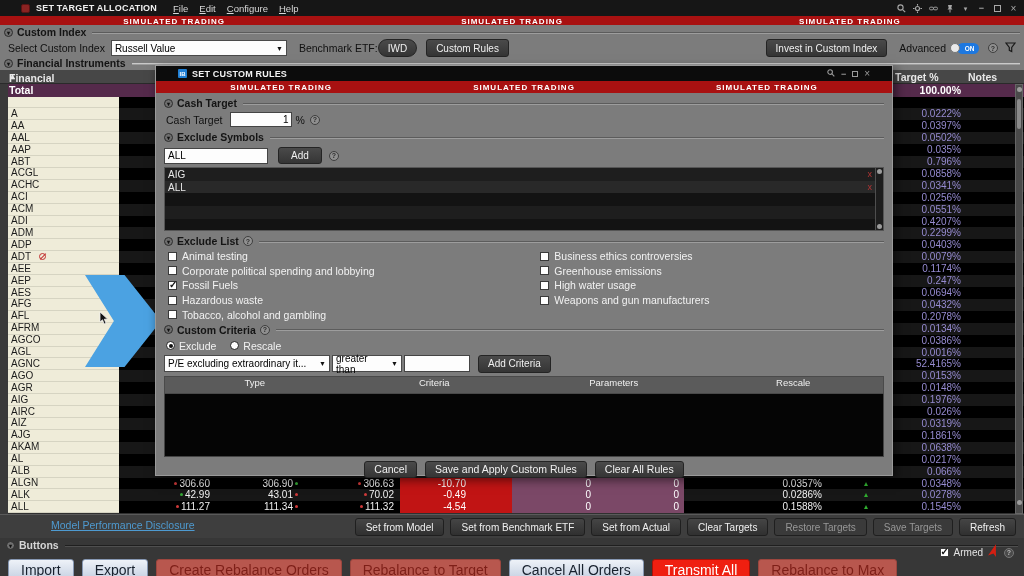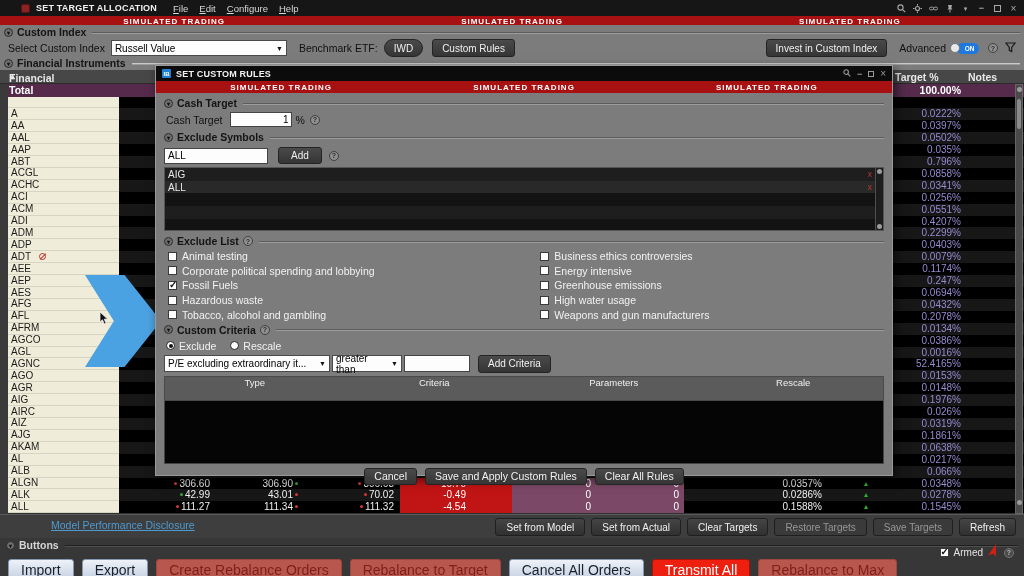--- a/index.html
+++ b/index.html
@@ -110,41 +110,41 @@
   .bb-btn.red-disabled { background:#b8574e; border:1px solid #9c463e; color:#7e1f18; }
   #armed { position:absolute; right:10px; top:5px; display:flex; align-items:center; gap:4px; }
   #armed .cb { margin-right:1px; }
   #armed .albl { font-size:10px; color:#e4e4e4; }
   .cb { width:9px; height:9px; background:#fff; border:1px solid #3a3a3a; position:relative; flex:none; }
   .cb.checked::after { content:"\2713"; position:absolute; left:0px; top:-3px; font-size:10px; color:#111; font-weight:bold; }
 
   
   #dialog { left:155px; top:65px; width:738px; height:411px; background:#7c7c7c; border:1px solid #9a9a9a;
     box-shadow:3px 4px 10px rgba(0,0,0,.55); z-index:50; }
-  #dlg-title { height:15px; background:#0c0c0c; display:flex; align-items:center; padding:0 6px; }
+  #dlg-title { height:15px; background:#0c0c0c; display:flex; align-items:center; padding:0 22px; }
   .dlg-ic { width:9px; height:9px; background:#1f7fd4; border-radius:1px; margin-right:5px;
     display:flex; align-items:center; justify-content:center; color:#fff; font-size:6px; font-weight:bold; }
   #dlg-title .dtitle { color:#f2f2f2; font-size:9px; font-weight:bold; letter-spacing:.2px; }
   #dlg-title .dctrl { margin-left:auto; display:flex; gap:6px; align-items:center; color:#9a9a9a; font-size:9px; }
   #dlg-banner { position:relative; height:12px; }
   #dlg-body { padding:2px 8px 0 8px; color:#111; }
   .drow { display:flex; align-items:center; }
   .input { background:#fdfdfd; border:1px solid #444; height:15px; font-size:10px; color:#000; padding:0 3px; display:flex; align-items:center; }
   .input.right { justify-content:flex-end; }
   #sym-list { height:64px; background:#101010; border:1px solid #555; margin:1px 0 4px 0; position:relative; overflow:hidden; }
   .sym-row { height:12.7px; display:flex; align-items:center; color:#e8e8e8; font-size:10px; padding:0 14px 0 3px; position:relative; }
   .sym-row .rx { position:absolute; right:11px; color:#b23434; font-size:9px; top:0; line-height:12px; }
   #sym-scroll { position:absolute; right:0; top:0; bottom:0; width:8px; background:#1d1d1d; border-left:1px solid #4e4e4e; }
   #sym-scroll .bead { position:absolute; left:1px; width:5px; height:5px; border-radius:50%; background:#9c9c9c; }
   .cb-grid { display:grid; grid-template-columns:52% 48%; grid-auto-flow:column; grid-template-rows:repeat(5,14.6px); margin:2px 0 2px 4px; }
   .cb-item { display:flex; align-items:center; gap:5px; font-size:10.5px; color:#f2f2f2; }
   .radio { width:9px; height:9px; border-radius:50%; background:#fff; border:1px solid #222; position:relative; flex:none; }
   .radio.sel::after { content:""; position:absolute; left:2px; top:2px; width:4px; height:4px; border-radius:50%; background:#111; }
   .radio-item { display:flex; align-items:center; gap:4px; font-size:10.5px; color:#f2f2f2; margin-right:14px; }
-  #crit-table-head { height:25px; background:#5b5b5b; border:1px solid #4a4a4a; display:flex; color:#f0f0f0; font-size:9.5px; }
+  #crit-table-head { height:18px; background:#5b5b5b; border:1px solid #4a4a4a; display:flex; color:#f0f0f0; font-size:9.5px; }
   #crit-table-head span { flex:1; text-align:center; line-height:11px; }
   #crit-black { height:63px; background:#050505; border:1px solid #444; border-top:none; }
   #dlg-footer { display:flex; justify-content:center; gap:8px; margin-top:4px; }
   .btn-dark.sm { height:17px; font-size:10.5px; }
 </style>
 </head>
 <body>
 
 <div id="app">
 
@@ -208,21 +208,21 @@
       <span>Custom Index</span>
       <span class="rule"></span>
     </div>
     <div id="ci-row">
       <span class="lbl-dark">Select Custom Index</span>
       <span class="select-box" style="width:176px; margin-left:6px;">
         <span>Russell Value</span>
         <span class="arr">▼</span>
       </span>
       <span class="lbl-dark" style="margin-left:12px;">Benchmark ETF:</span>
-      <span class="btn-dark" style="margin-left:6px;border-radius:9px;">IWD</span>
+      <span class="btn-dark" style="border-radius:9px;">IWD</span>
       <span class="btn-dark" style="margin-left:9px;">Custom Rules</span>
       <span style="flex:1"></span>
       <span class="btn-dark" style="margin-right:12px;">Invest in Custom Index</span>
       <span class="lbl-dark">Advanced</span>
       <span class="toggle" style="margin-left:4px;">
         <span class="knob"></span>
         <span class="pill">ON</span>
       </span>
       <span class="help-ic" style="margin-left:9px;">?</span>
       <span style="margin-left:7px;"><svg width="11" height="11" viewBox="0 0 11 11">
@@ -500,20 +500,21 @@
   <div id="mouse-cursor" class="abs">
     <svg width="10" height="13" viewBox="0 0 10 13">
         <path d="M1 0 L1 10 L3.5 7.8 L5.2 12 L7 11.2 L5.3 7.2 L8.6 7 Z" fill="#111" stroke="#efefef" stroke-width="0.8"></path>
       </svg>
   </div>
 
   <div id="toolbar" class="abs">
     <a id="mpd-link">Model Performance Disclosure</a>
     <span id="toolbar-btns">
         <span class="tb-btn">Set from Model</span>
+        <span class="tb-btn">Set from Benchmark ETF</span>
         <span class="tb-btn">Set from Actual</span>
         <span class="tb-btn">Clear Targets</span>
         <span class="tb-btn disabled">Restore Targets</span>
         <span class="tb-btn disabled">Save Targets</span>
         <span class="tb-btn">Refresh</span>
       </span>
   </div>
 
   <div id="buttons-bar" class="abs">
     <div class="sec-head">
@@ -628,24 +629,20 @@
           <span class="cb-item">
             <span class="cb"></span>
             <span>Tobacco, alcohol and gambling</span>
           </span>
           <span class="cb-item">
             <span class="cb"></span>
             <span>Business ethics controversies</span>
           </span>
           <span class="cb-item">
             <span class="cb"></span>
-            <span>Energy intensive</span>
-          </span>
-          <span class="cb-item">
-            <span class="cb"></span>
             <span>Greenhouse emissions</span>
           </span>
           <span class="cb-item">
             <span class="cb"></span>
             <span>High water usage</span>
           </span>
           <span class="cb-item">
             <span class="cb"></span>
             <span>Weapons and gun manufacturers</span>
           </span>

